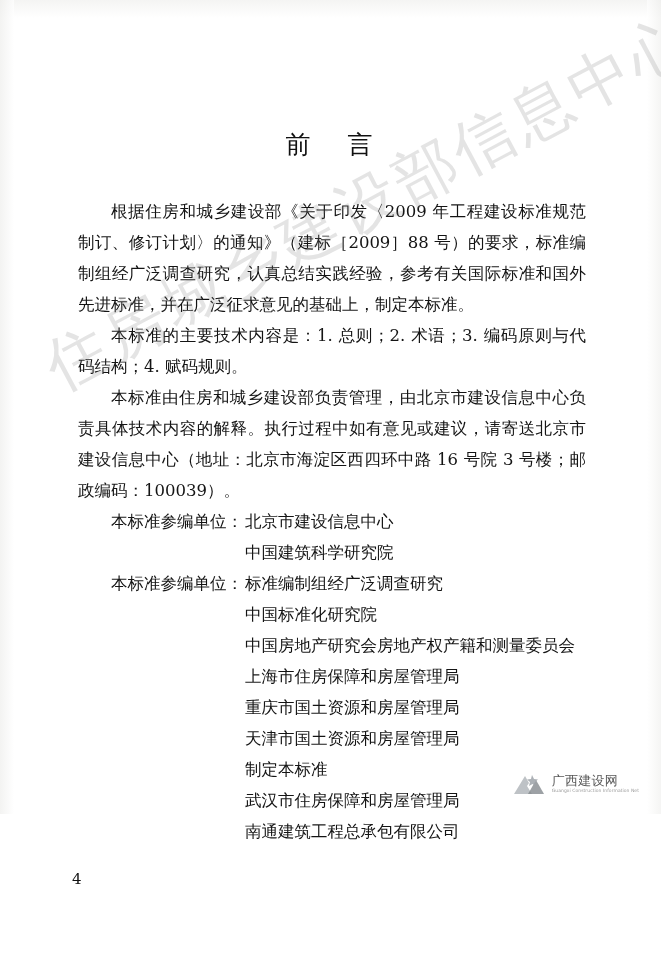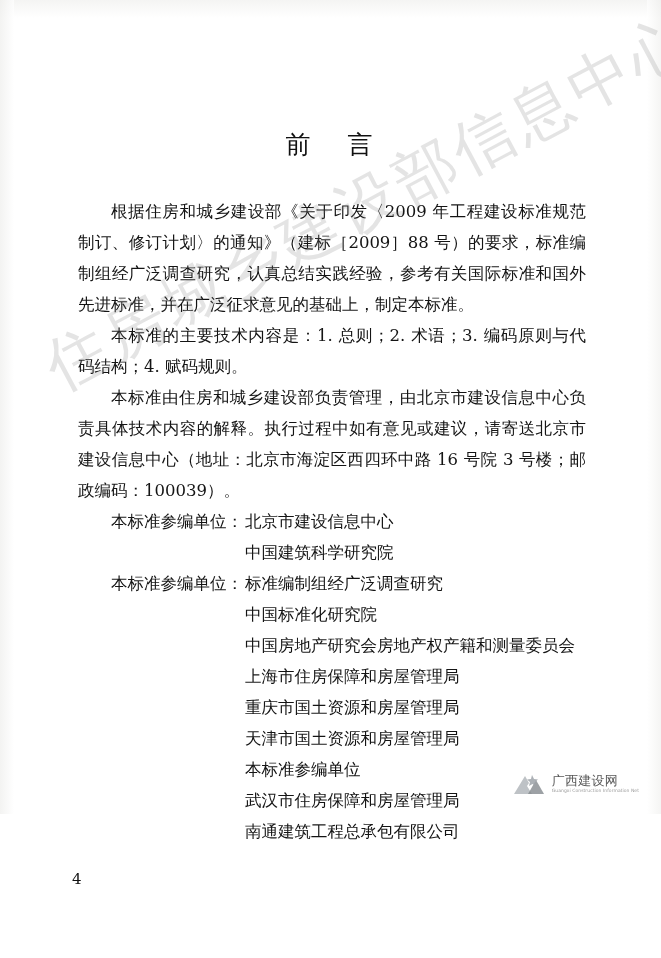--- a/index.html
+++ b/index.html
@@ -186,21 +186,21 @@
 
     <div class="para labelled">
       <span class="lbl">本标准参编单位：</span>
       <span class="vals">
         <span class="val-line">标准编制组经广泛调查研究</span>
         <span class="val-line">中国标准化研究院</span>
         <span class="val-line">中国房地产研究会房地产权产籍和测量委员会</span>
         <span class="val-line">上海市住房保障和房屋管理局</span>
         <span class="val-line">重庆市国土资源和房屋管理局</span>
         <span class="val-line">天津市国土资源和房屋管理局</span>
-        <span class="val-line">本标准参编单位</span>
+        <span class="val-line">制定本标准</span>
         <span class="val-line">武汉市住房保障和房屋管理局</span>
         <span class="val-line">南通建筑工程总承包有限公司</span>
       </span>
     </div>
   </div>
 
   <div class="folio">4</div>
 
   <div class="watermark">住房城乡建设部信息中心公开</div>
 

